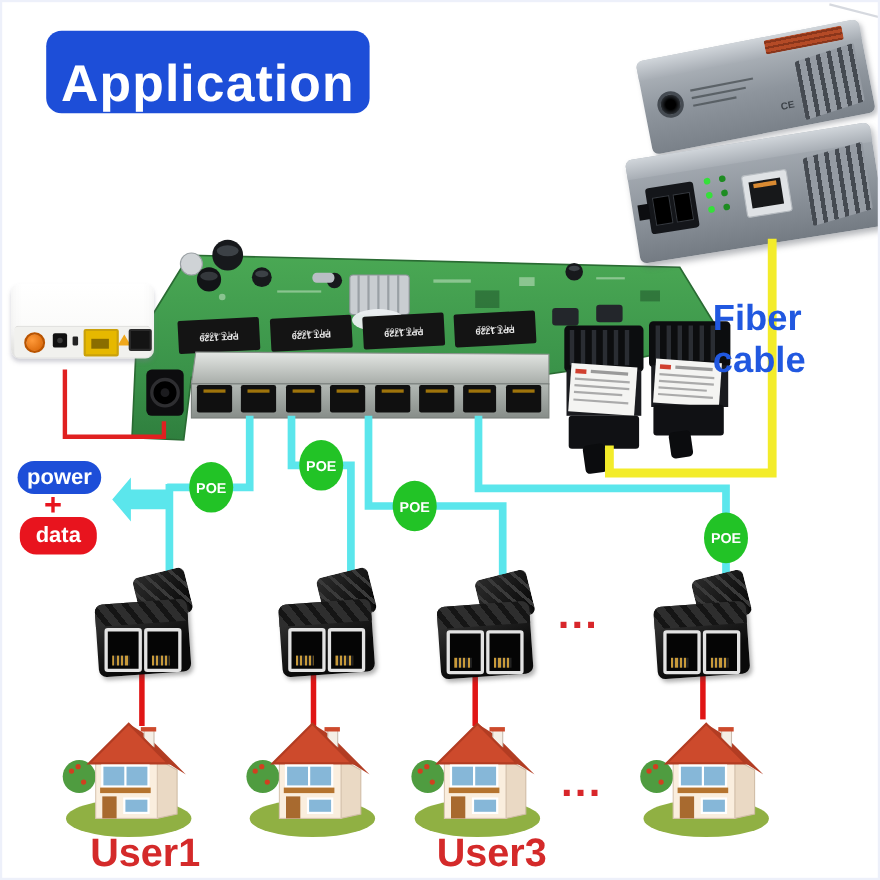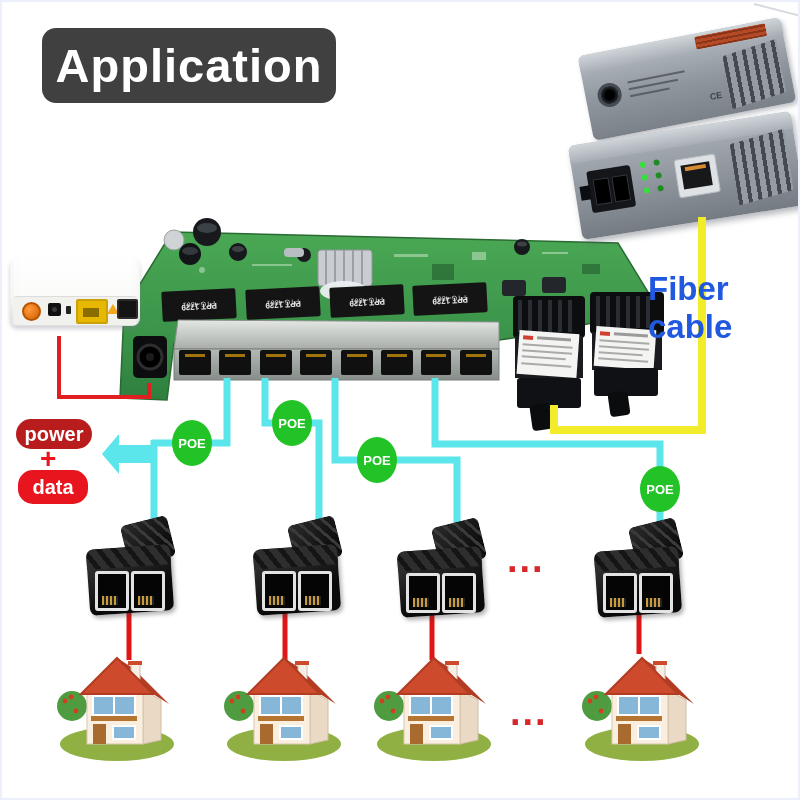--- a/index.html
+++ b/index.html
@@ -1,30 +1,30 @@
 <!DOCTYPE html>
 <html><head>
 <meta charset="utf-8">
 <style>
   html,body{margin:0;padding:0;background:#fff;}
   .page{position:relative;width:800px;height:800px;background:#ffffff;overflow:hidden;
         font-family:"Liberation Sans",sans-serif;box-sizing:border-box;border:2px solid #edf0fa;}
   .abs{position:absolute;}
 
   
-  .banner{left:40px;top:26px;width:294px;height:75px;background:#404040;border-radius:14px;
-          display:flex;align-items:center;justify-content:center;z-index:6;}
+  .banner{left:40px;top:26px;width:294px;height:75px;background:#1d4ed8;border-radius:14px;
+          display:flex;align-items:flex-end;justify-content:center;z-index:6;}
   .banner span{color:#fff;font-size:47px;font-weight:bold;letter-spacing:1px;}
 
   
   .lbl-fiber{left:646px;top:268px;color:#2158e0;font-size:33px;font-weight:bold;z-index:6;}
   .lbl-12v{left:60px;top:324px;color:#e01212;font-size:28px;font-weight:bold;z-index:6;}
   .pill{border-radius:15px;display:flex;align-items:center;justify-content:center;z-index:6;}
   .pill span{color:#fff;font-size:20px;font-weight:bold;}
-  .pill-power{left:14px;top:417px;width:76px;height:30px;background:#b91c1c;}
+  .pill-power{left:14px;top:417px;width:76px;height:30px;background:#1d4ed8;}
   .pill-data{left:16px;top:468px;width:70px;height:34px;background:#e8141e;}
   .lbl-plus{left:38px;top:441px;color:#e8141e;font-size:28px;font-weight:bold;z-index:6;}
   .poe{width:40px;height:46px;border-radius:50%;background:#22c326;display:flex;align-items:center;
        justify-content:center;z-index:6;}
   .poe span{color:#fff;font-size:13px;font-weight:bold;}
   .dots{color:#d8262a;font-size:38px;font-weight:bold;letter-spacing:2px;line-height:10px;z-index:6;}
   .user{width:130px;text-align:center;color:#d42a2a;font-size:36px;font-weight:bold;z-index:6;}
 
   
   .onu{left:8px;top:250px;width:132px;height:80px;z-index:3;}
@@ -389,14 +389,16 @@
   <svg class="abs house" style="left:220px;top:642px;" viewBox="0 0 124 120">
       <use href="#house-shape"></use>
     </svg>
   <svg class="abs house" style="left:370px;top:642px;" viewBox="0 0 124 120">
       <use href="#house-shape"></use>
     </svg>
   <svg class="abs house" style="left:578px;top:642px;" viewBox="0 0 124 120">
       <use href="#house-shape"></use>
     </svg>
 
+  <div class="abs user" style="left:65px;top:752px;">User1</div>
+  <div class="abs user" style="left:380px;top:752px;">User3</div>
 
 </div>
 
 </body></html>

